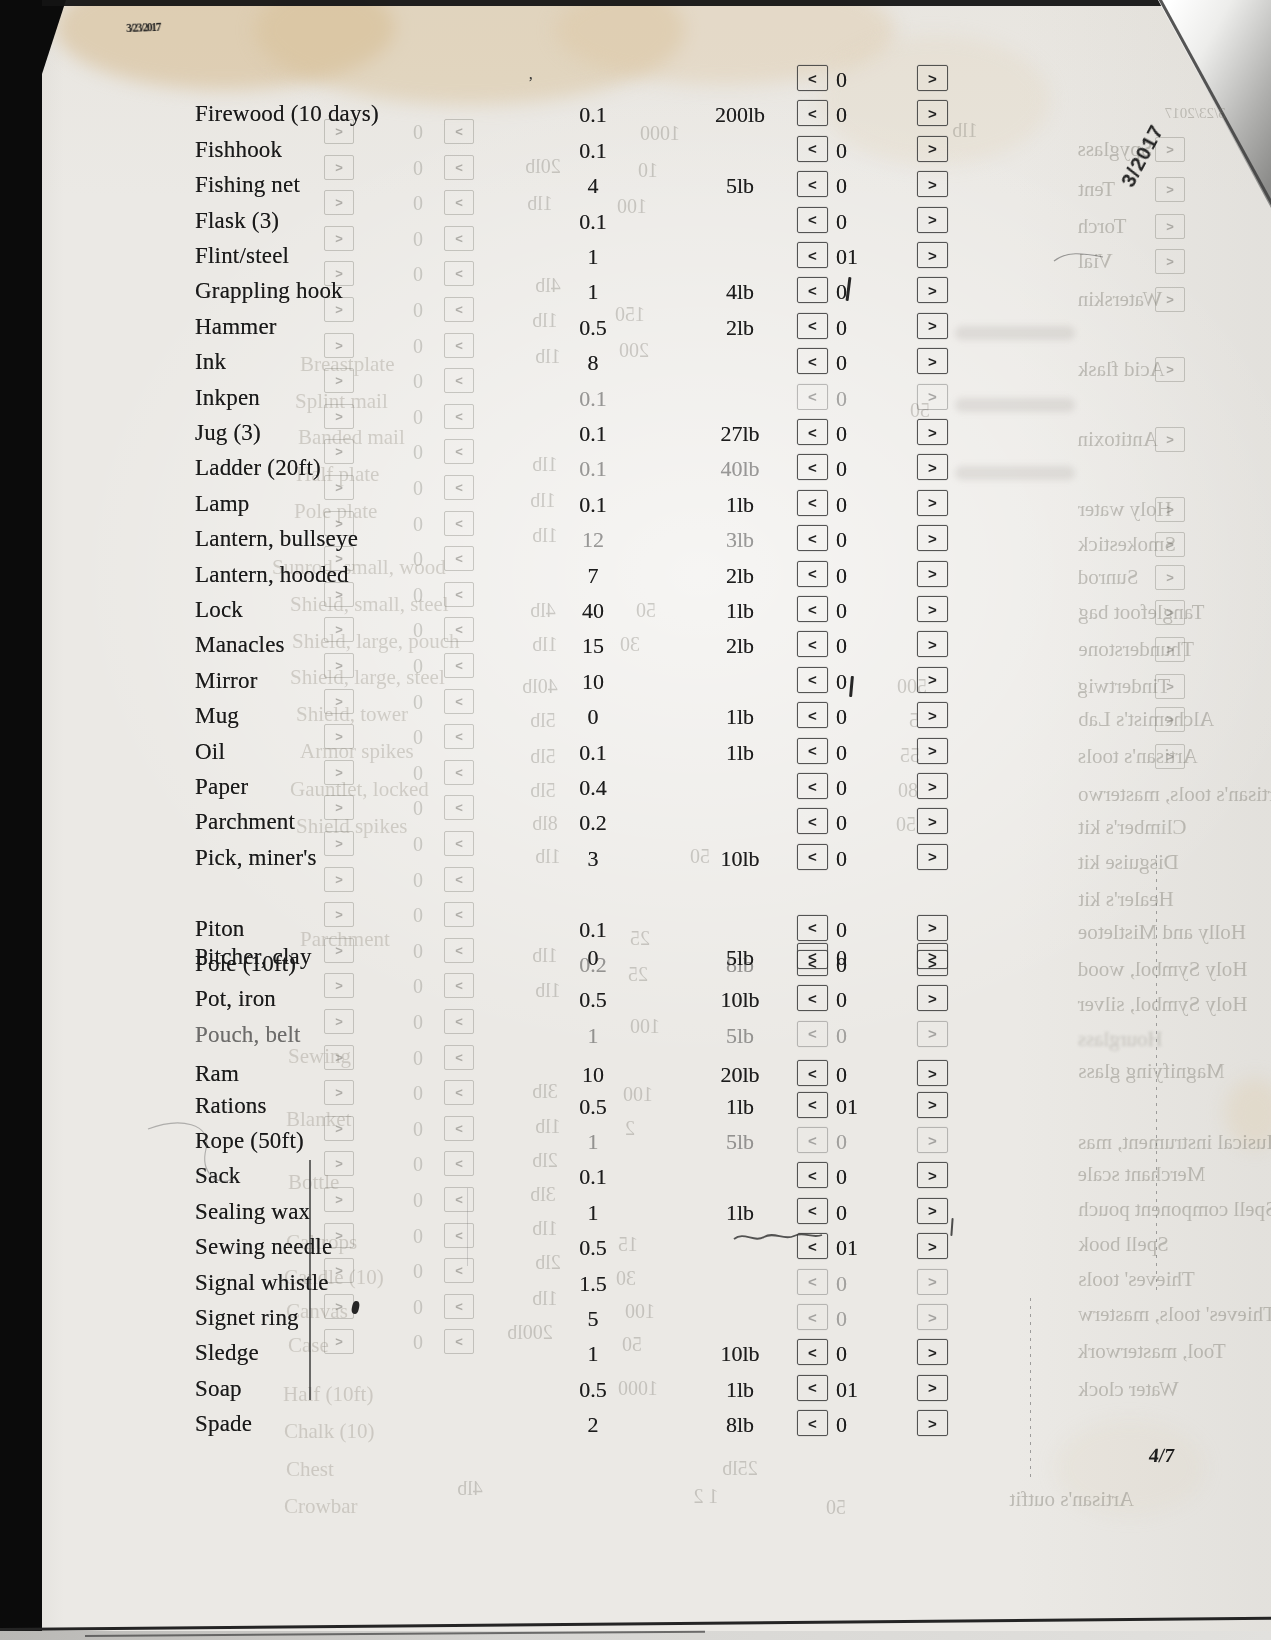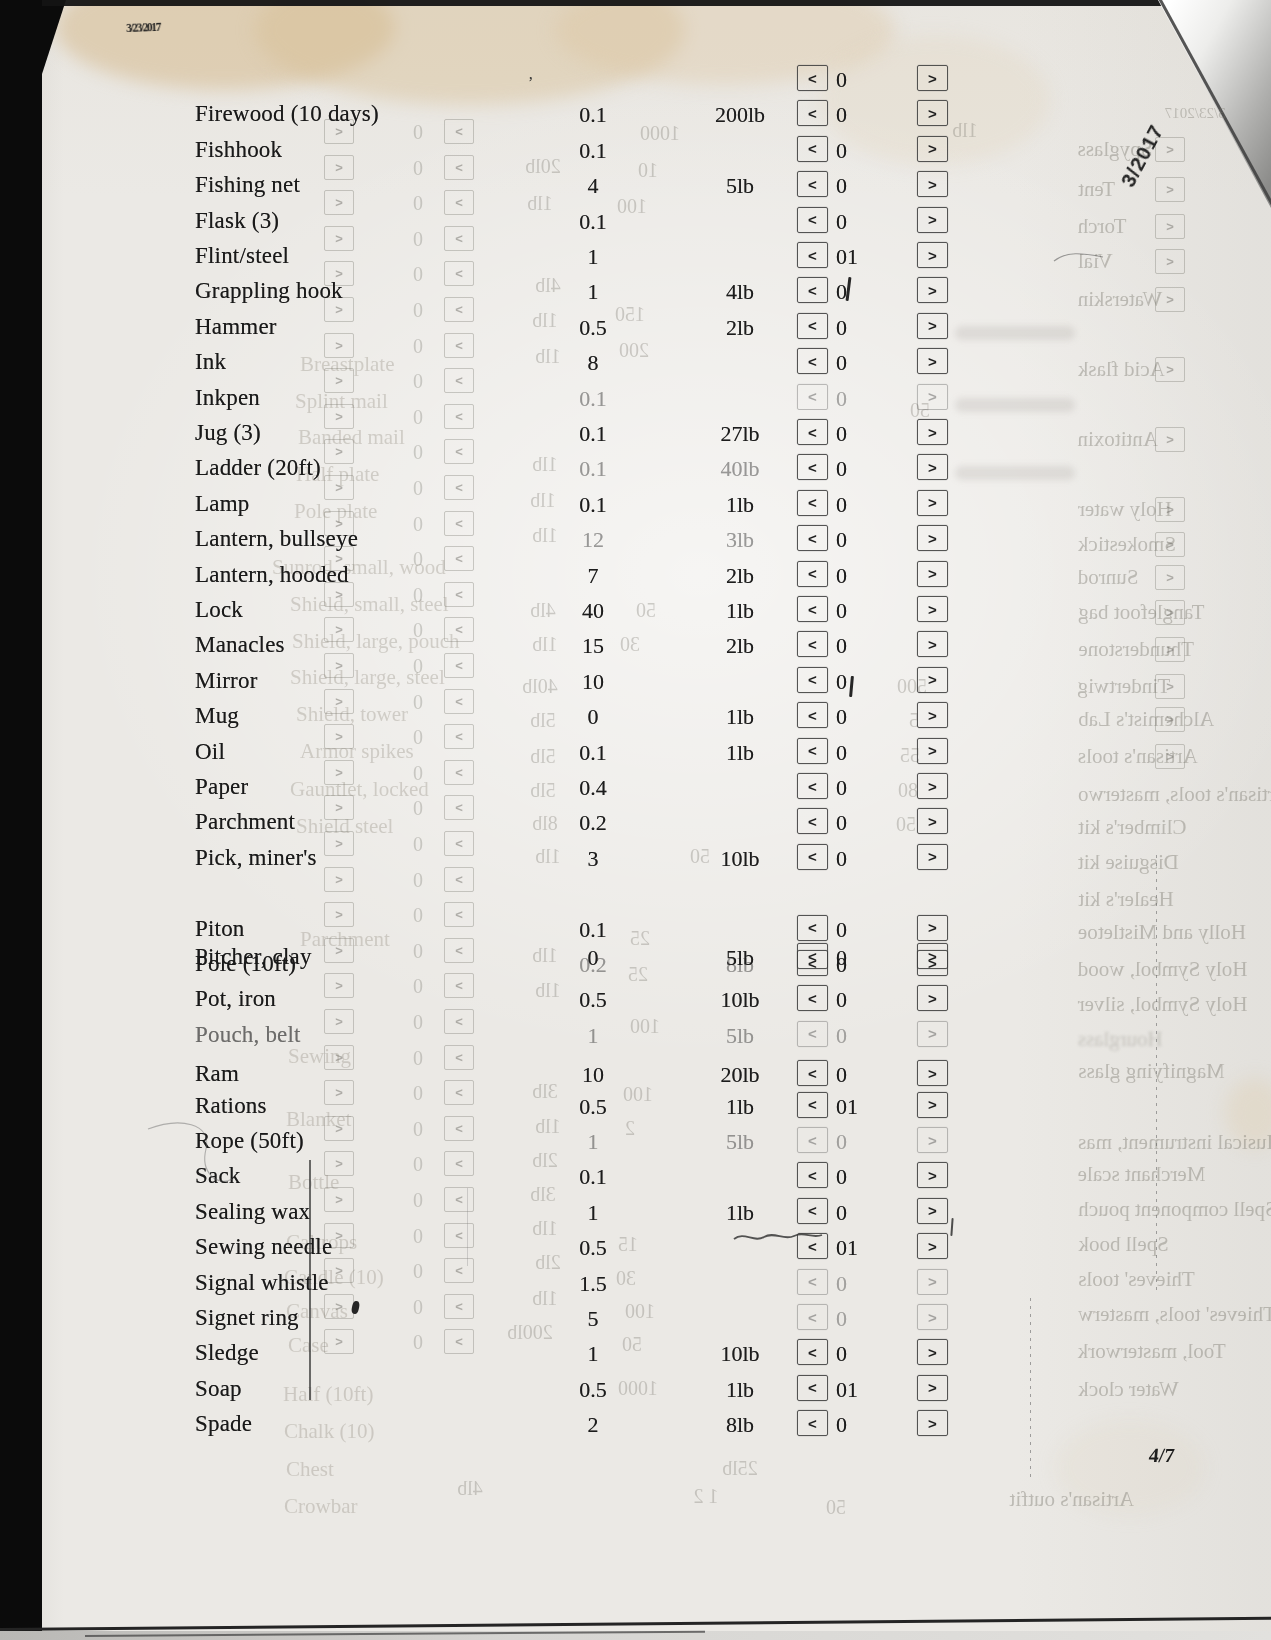--- a/index.html
+++ b/index.html
@@ -278,21 +278,21 @@
       <div class="g-center" style="left: 298px; top: 425px;">Banded mail</div>
       <div class="g-center" style="left: 296px; top: 462px;">Half plate</div>
       <div class="g-center" style="left: 294px; top: 499px;">Pole plate</div>
       <div class="g-center" style="left: 272px; top: 555px;">Sunrod, small, wood</div>
       <div class="g-center" style="left: 290px; top: 592px;">Shield, small, steel</div>
       <div class="g-center" style="left: 292px; top: 629px;">Shield, large, pouch</div>
       <div class="g-center" style="left: 290px; top: 665px;">Shield, large, steel</div>
       <div class="g-center" style="left: 296px; top: 702px;">Shield, tower</div>
       <div class="g-center" style="left: 300px; top: 739px;">Armor spikes</div>
       <div class="g-center" style="left: 290px; top: 777px;">Gauntlet, locked</div>
-      <div class="g-center" style="left: 296px; top: 814px;">Shield steel</div>
+      <div class="g-center" style="left: 296px; top: 814px;">Shield spikes</div>
       <div class="g-center" style="left: 300px; top: 927px;">Parchment</div>
       <div class="g-center" style="left: 288px; top: 1044px;">Sewing</div>
       <div class="g-center" style="left: 286px; top: 1107px;">Blanket</div>
       <div class="g-center" style="left: 288px; top: 1170px;">Bottle</div>
       <div class="g-center" style="left: 286px; top: 1230px; text-align: center;">Caltrops</div>
       <div class="g-center" style="left: 284px; top: 1265px;">Candle (10)</div>
       <div class="g-center" style="left: 286px; top: 1299px;">Canvas</div>
       <div class="g-center" style="left: 288px; top: 1333px;">Case</div>
       <div class="g-center" style="left: 283px; top: 1382px;">Half (10ft)</div>
       <div class="g-center" style="left: 284px; top: 1419px;">Chalk (10)</div>

